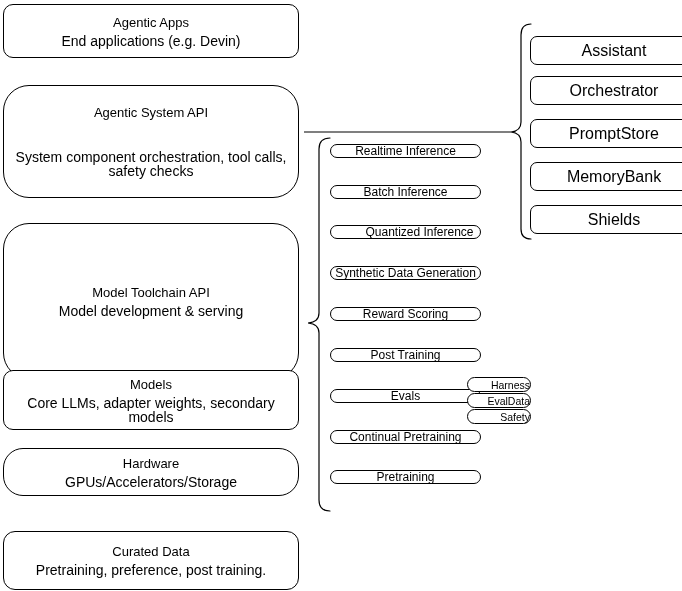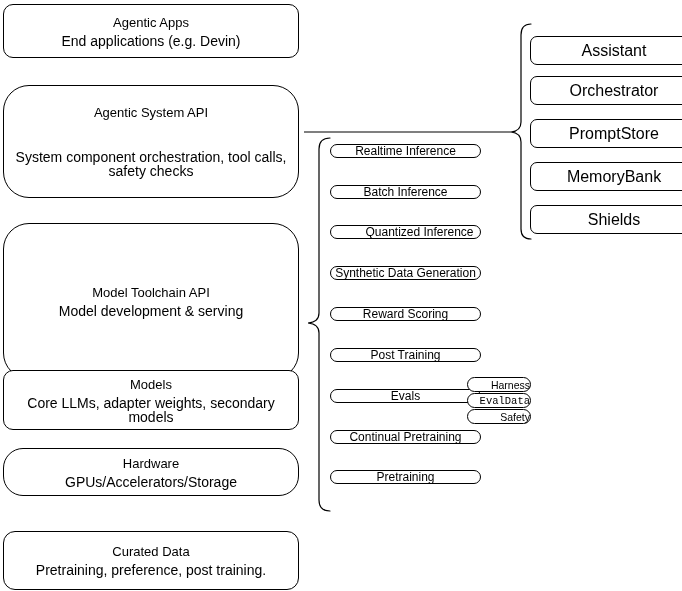--- a/index.html
+++ b/index.html
@@ -137,21 +137,21 @@
   <div class="node midbox" style="top:430px;">
     <span>Continual Pretraining</span>
   </div>
   <div class="node midbox" style="top:470px;">
     <span>Pretraining</span>
   </div>
 
   <div class="pill" style="top:377px;">
     <span>Harness</span>
   </div>
-  <div class="pill" style="top:393px;font-family:Liberation Mono, monospace;">
+  <div class="pill" style="top:393px;">
     <span>EvalData</span>
   </div>
   <div class="pill" style="top:409px;">
     <span>Safety</span>
   </div>
 
   <div class="node rightbox" style="top:36px;">
     <span>Assistant</span>
   </div>
   <div class="node rightbox" style="top:76px;">

